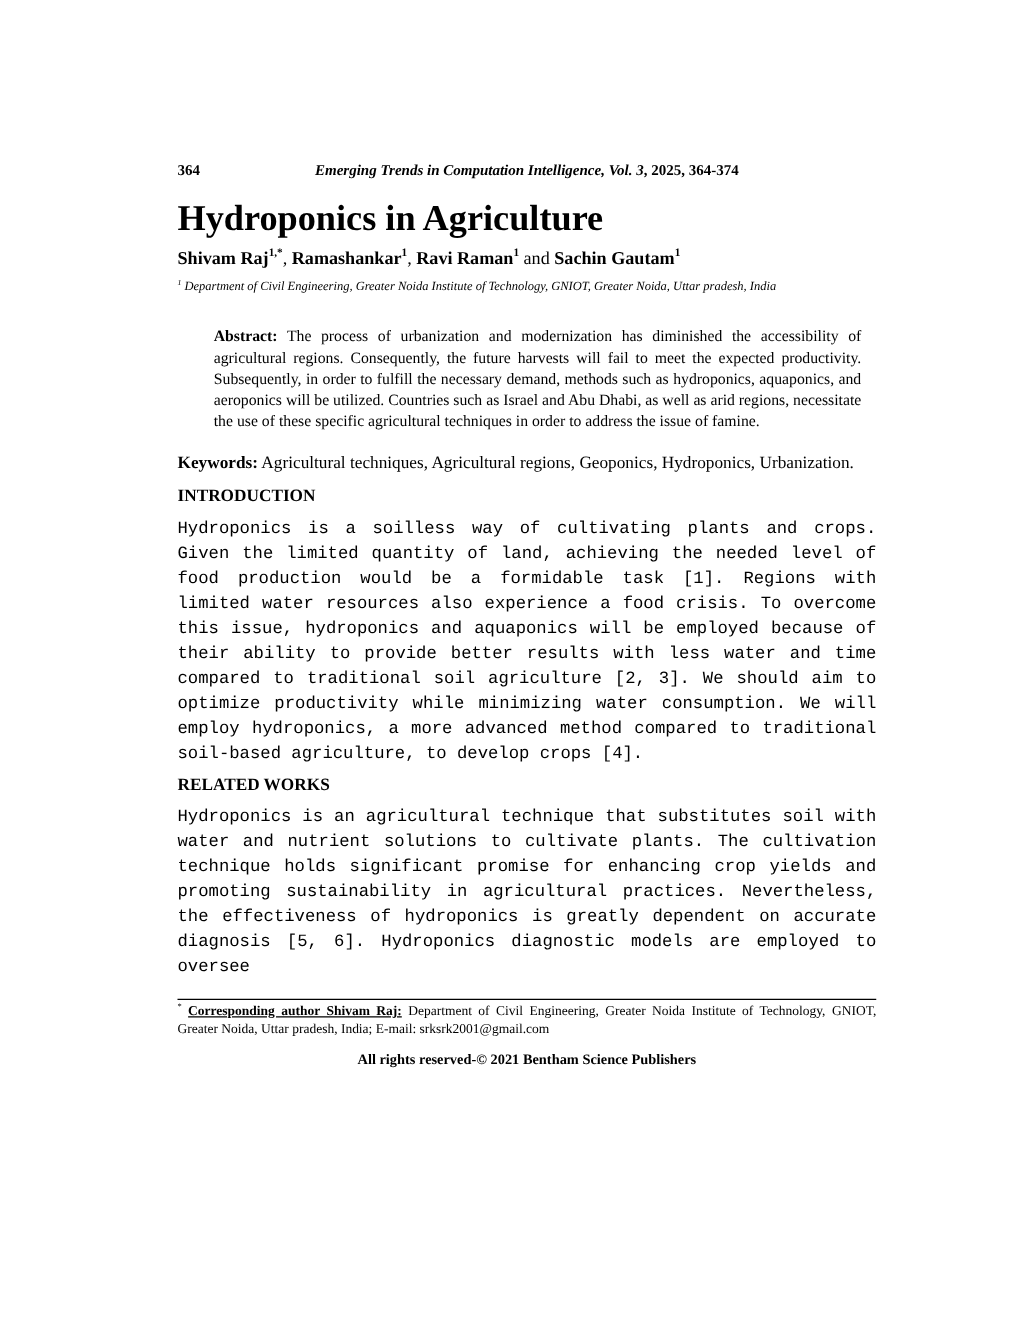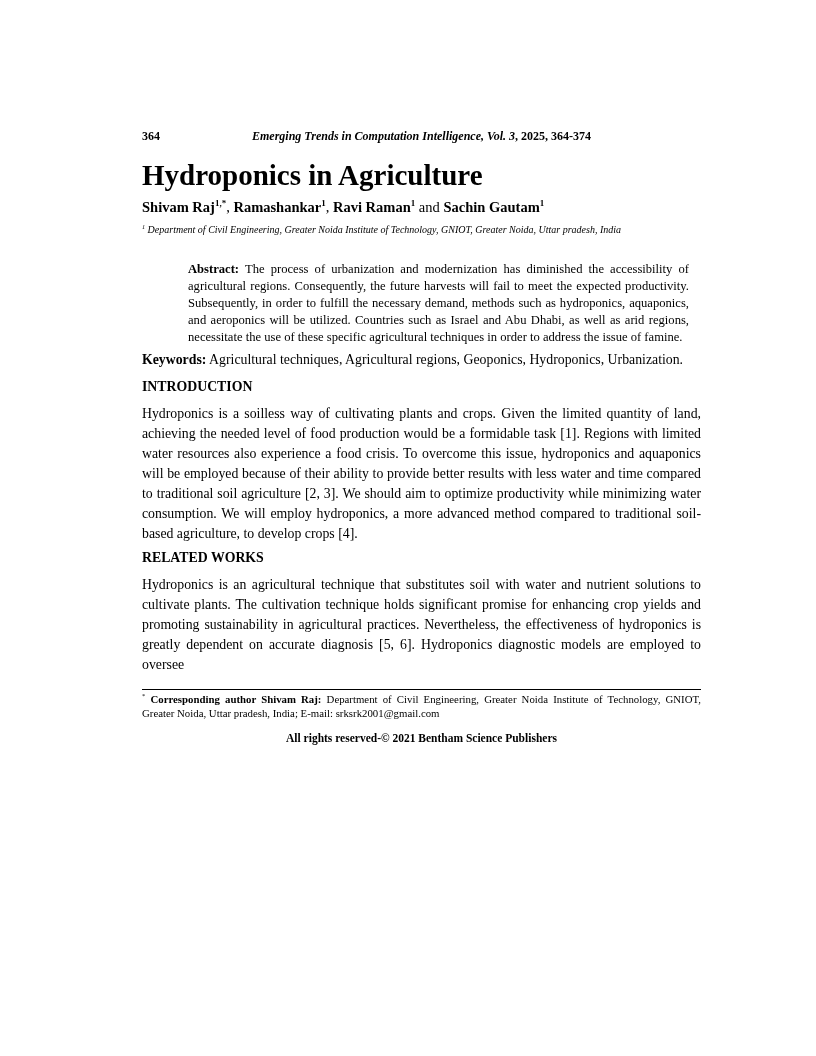--- a/index.html
+++ b/index.html
@@ -43,51 +43,52 @@
   sup { font-size: 0.62em; line-height: 0; }
 
   .affiliation {
     margin-top: 5px;
     font-size: 10px; line-height: 17px; font-style: italic;
     text-align: justify;
   }
 
   .abstract {
     margin-top: 23px;
-    margin-left: 46px; margin-right: 12px;
+    margin-left: 29px; margin-right: 12px;
     font-size: 12.6px; line-height: 17px;
     text-align: justify;
   }
   .abstract .lbl { font-weight: bold; }
 
   .keywords {
-    margin-top: 4px;
+    margin-top: 14px;
     font-size: 13.8px; line-height: 20px;
     text-align: justify;
   }
   .keywords .lbl { font-weight: bold; }
 
   .section-heading { font-size: 13.8px; line-height: 17px; font-weight: bold; }
   .sh-intro { margin-top: 8px; }
   .sh-related { margin-top: 5px; }
 
   .body-para {
     margin-top: 9px;
     font-size: 13.8px; line-height: 20px;
     text-align: justify;
+    font-family: Liberation Mono, monospace;
   }
 
   .footnote {
     margin-top: 14px;
     border-top: 1.5px solid #000;
     padding-top: 3px;
     font-size: 10.8px; line-height: 13.5px;
     text-align: justify;
   }
-  .footnote .lbl { font-weight: bold; }
+  .footnote .lbl { font-weight: bold; text-decoration: underline; }
 
   .publisher {
     margin-top: 11px;
     text-align: center;
     font-size: 11.5px; line-height: 14.5px; font-weight: bold;
   }
 </style>
 </head>
 <body>
 

